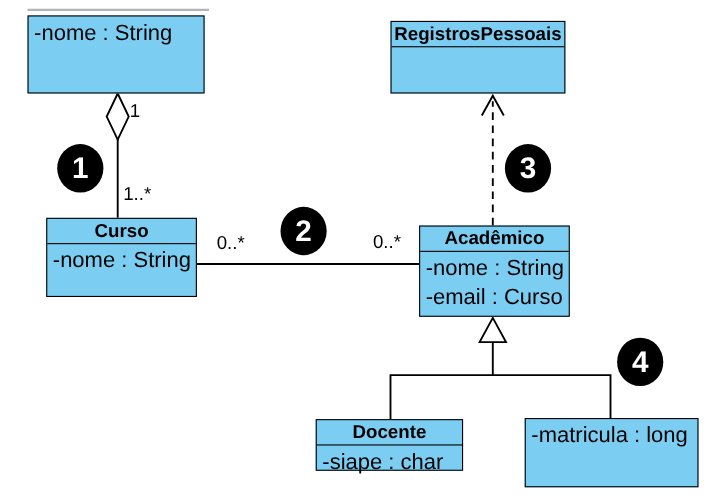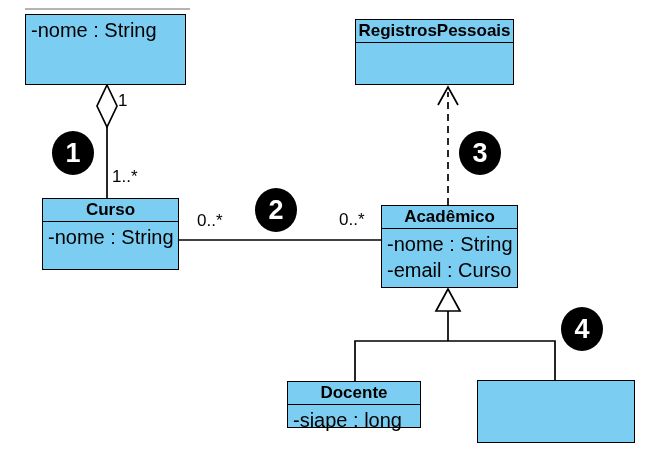--- a/index.html
+++ b/index.html
@@ -74,25 +74,28 @@
     <div class="uml-title">Acadêmico</div>
     <div class="uml-attrs">
       <div class="uml-attr">-nome : String</div>
       <div class="uml-attr">-email : Curso</div>
     </div>
   </div>
 
   <div class="uml-class" style="left:287px; top:381px; width:134px; height:47px;">
     <div class="uml-title">Docente</div>
     <div class="uml-attrs">
-      <div class="uml-attr">-siape : long</div>
+      <div class="uml-attr">-siape : char</div>
     </div>
   </div>
 
   <div class="uml-class" style="left:477px; top:380px; width:158px; height:63px;">
+    <div class="uml-attrs">
+      <div class="uml-attr">-matricula : long</div>
+    </div>
   </div>
 
   <span class="mult" style="left:118px; top:91px;">1</span>
   <span class="mult" style="left:112px; top:167px;">1..*</span>
   <span class="mult" style="left:197px; top:211px;">0..*</span>
   <span class="mult" style="left:339px; top:210px;">0..*</span>
 
   <div class="badge" style="left:52px;  top:131px;">1</div>
   <div class="badge" style="left:255px; top:188px;">2</div>
   <div class="badge" style="left:459px; top:131px;">3</div>

